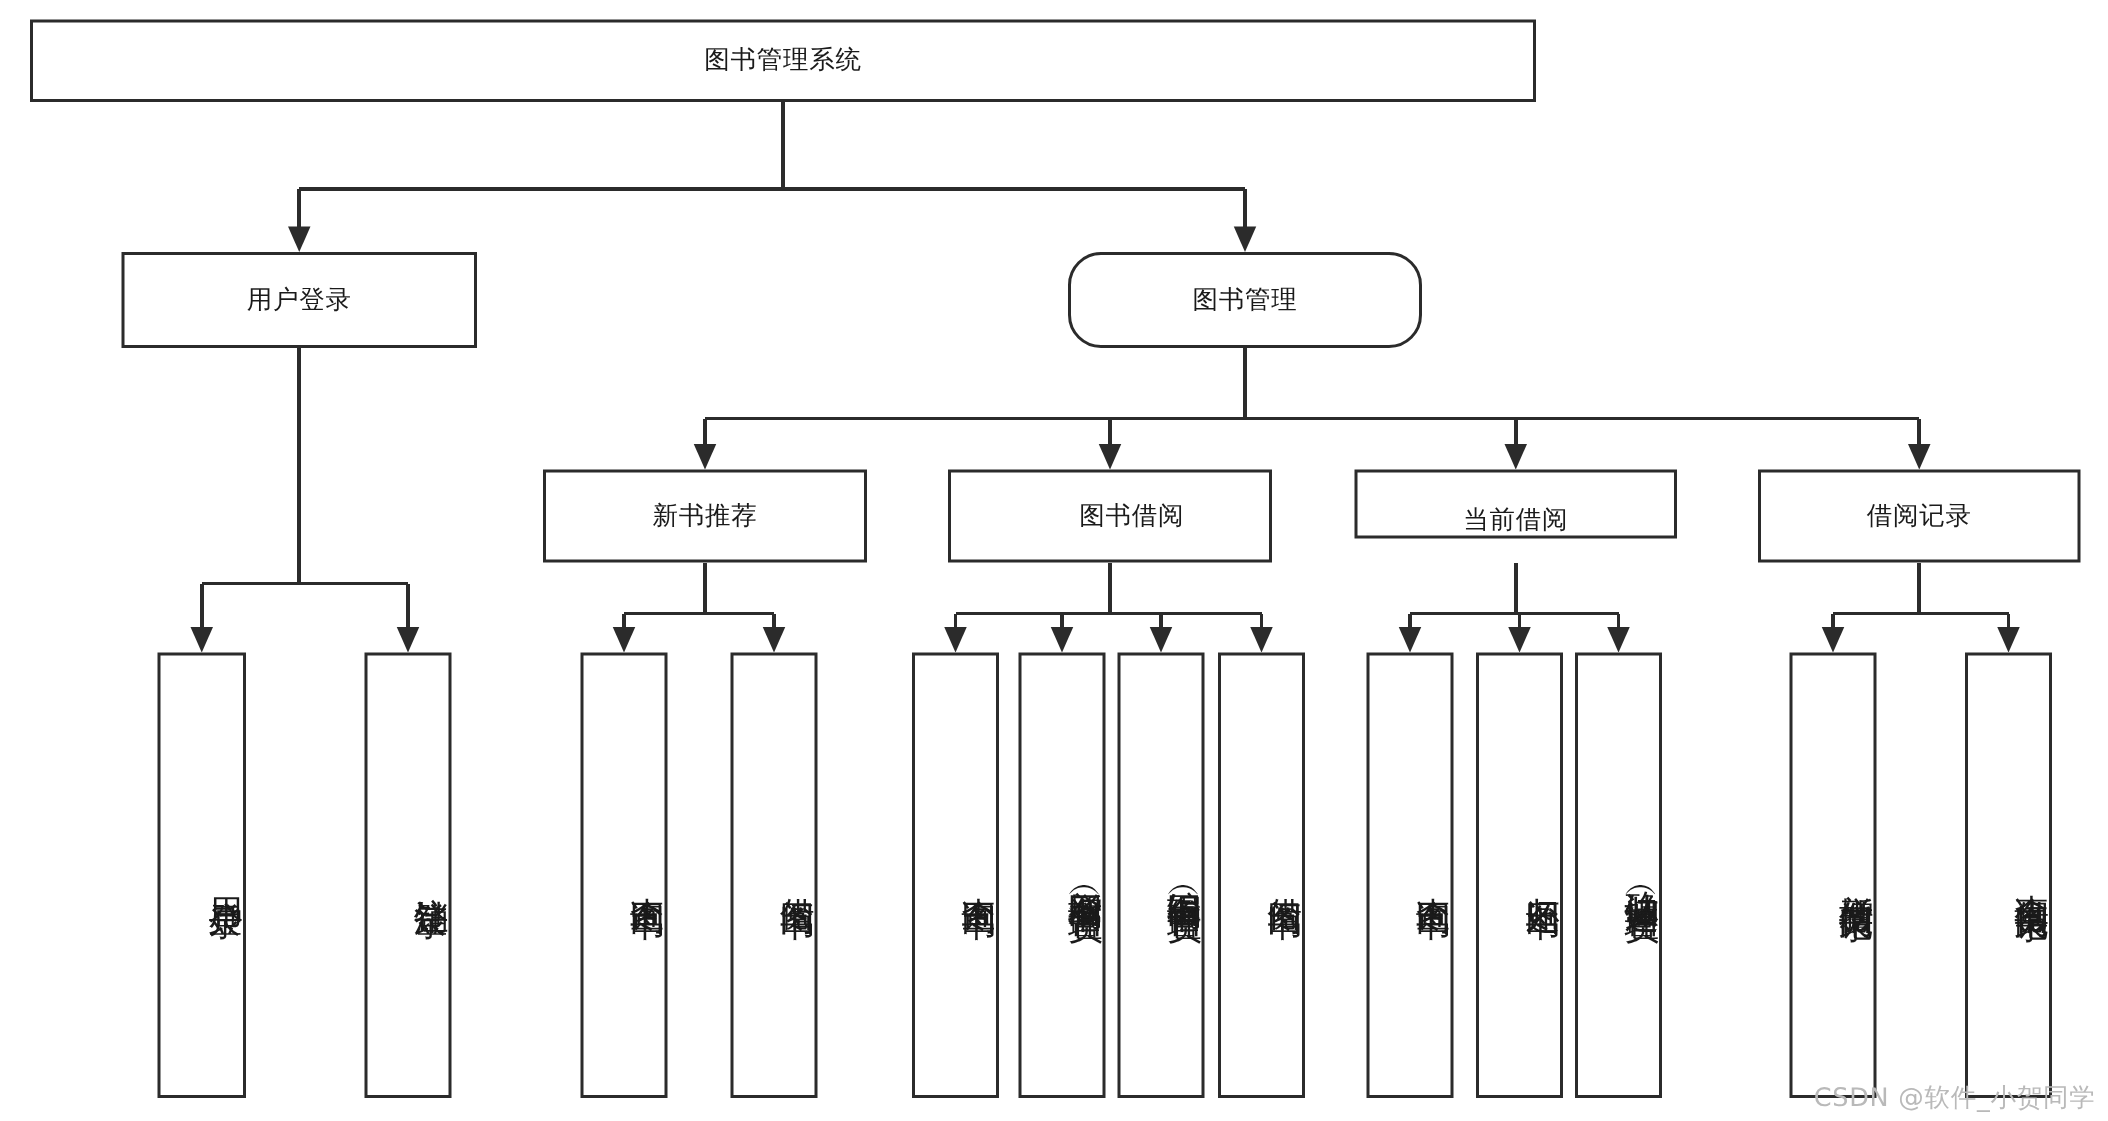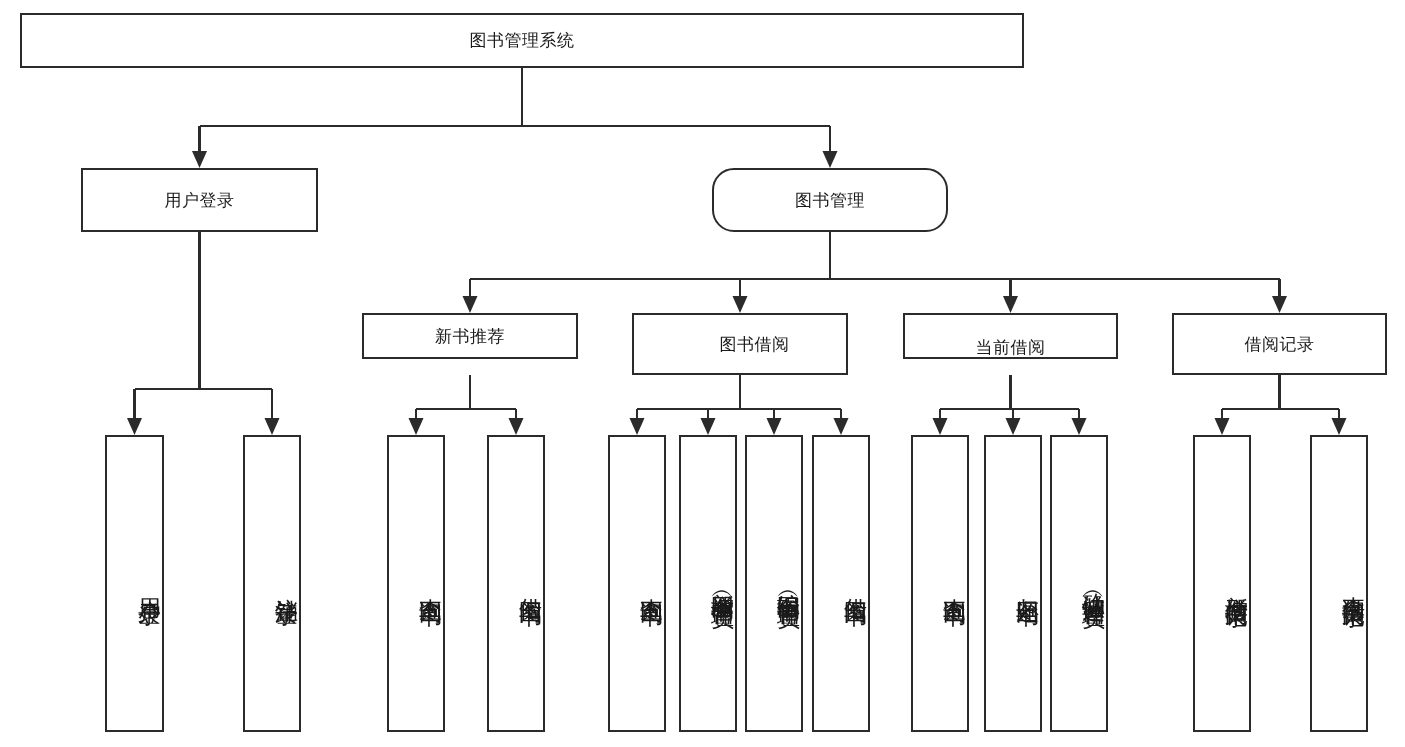--- a/index.html
+++ b/index.html
@@ -128,21 +128,21 @@
   <div id="nodes">
       <div class="node node-h" style="left: 20px; top: 13px; width: 1004px; height: 55px;">
         <span class="hlabel">图书管理系统</span>
       </div>
       <div class="node node-h" style="left: 81px; top: 168px; width: 237px; height: 64px;">
         <span class="hlabel">用户登录</span>
       </div>
       <div class="node node-h" style="left: 712px; top: 168px; width: 236px; height: 64px; border-radius: 22px;">
         <span class="hlabel">图书管理</span>
       </div>
-      <div class="node node-h" style="left: 362px; top: 313px; width: 216px; height: 46px;">
+      <div class="node node-h" style="left: 362px; top: 313px; width: 216px; height: 62px;">
         <span class="hlabel">新书推荐</span>
       </div>
       <div class="node node-h" style="left: 632px; top: 313px; width: 216px; height: 62px; padding-left: 29px;">
         <span class="hlabel">图书借阅</span>
       </div>
       <div class="node node-h" style="left: 903px; top: 313px; width: 215px; height: 46px; align-items: flex-end;">
         <span class="hlabel">当前借阅</span>
       </div>
       <div class="node node-h" style="left: 1172px; top: 313px; width: 215px; height: 62px;">
         <span class="hlabel">借阅记录</span>
@@ -180,13 +180,14 @@
       <div class="node node-v" style="left: 1050px; top: 435px; width: 58px; height: 297px;">
         <span class="vlabel">确认归还（管理员）</span>
       </div>
       <div class="node node-v" style="left: 1193px; top: 435px; width: 58px; height: 297px;">
         <span class="vlabel">新增借阅记录</span>
       </div>
       <div class="node node-v" style="left: 1310px; top: 435px; width: 58px; height: 297px;">
         <span class="vlabel">查询借阅记录</span>
       </div>
     </div>
+  <div class="watermark">CSDN @软件_小贺同学</div>
 </div>
 
 </body></html>

